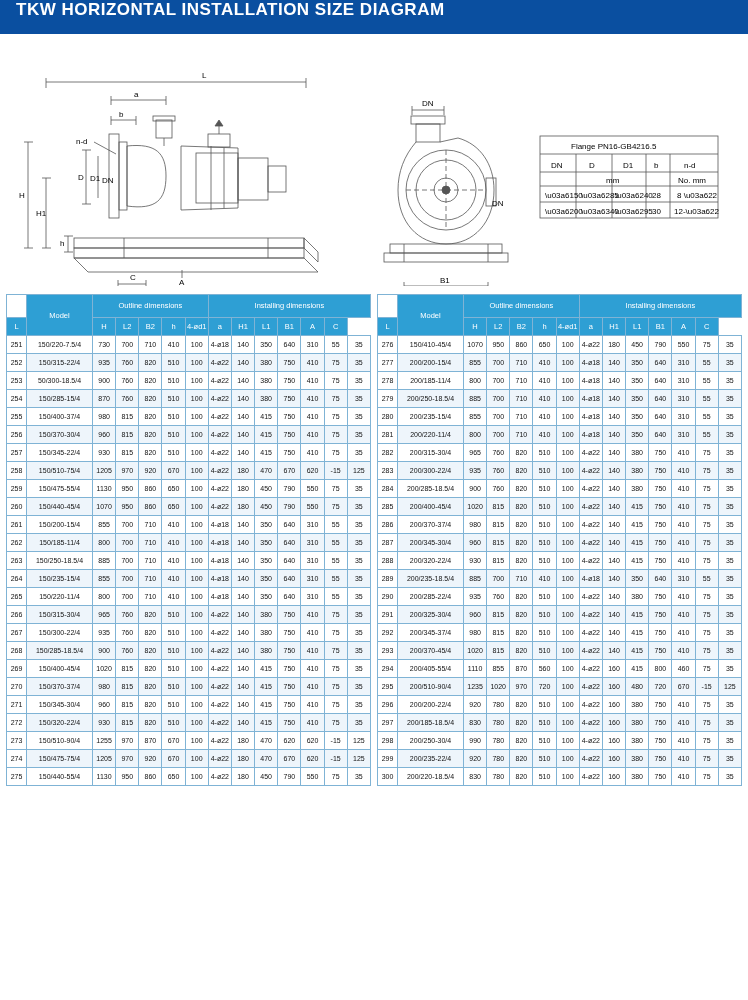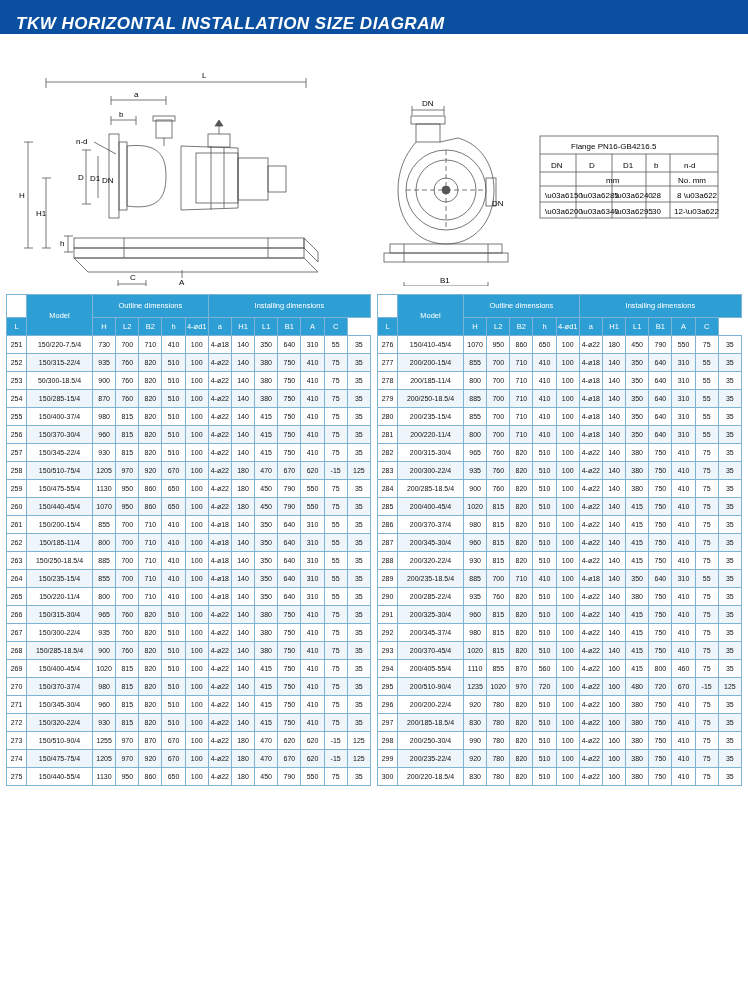--- a/index.html
+++ b/index.html
@@ -9,24 +9,23 @@
     background: #ffffff;
     font-family: "Liberation Sans", sans-serif;
     color: #000;
     overflow: hidden;
   }
   .title-bar {
     background: #0a4fa0;
     color: #ffffff;
     height: 34px;
     display: flex;
-    align-items: flex-end;
+    align-items: flex-start;
     padding-left: 16px;
     letter-spacing: .5px;
-    font-style: italic;
   }
   .title-bar .t { font-size: 17px; font-weight: bold; }
 
   .diagram {
     position: relative;
     height: 250px;
     margin: 4px 6px 0 6px;
   }
   .diagram svg { display:block; }
 

